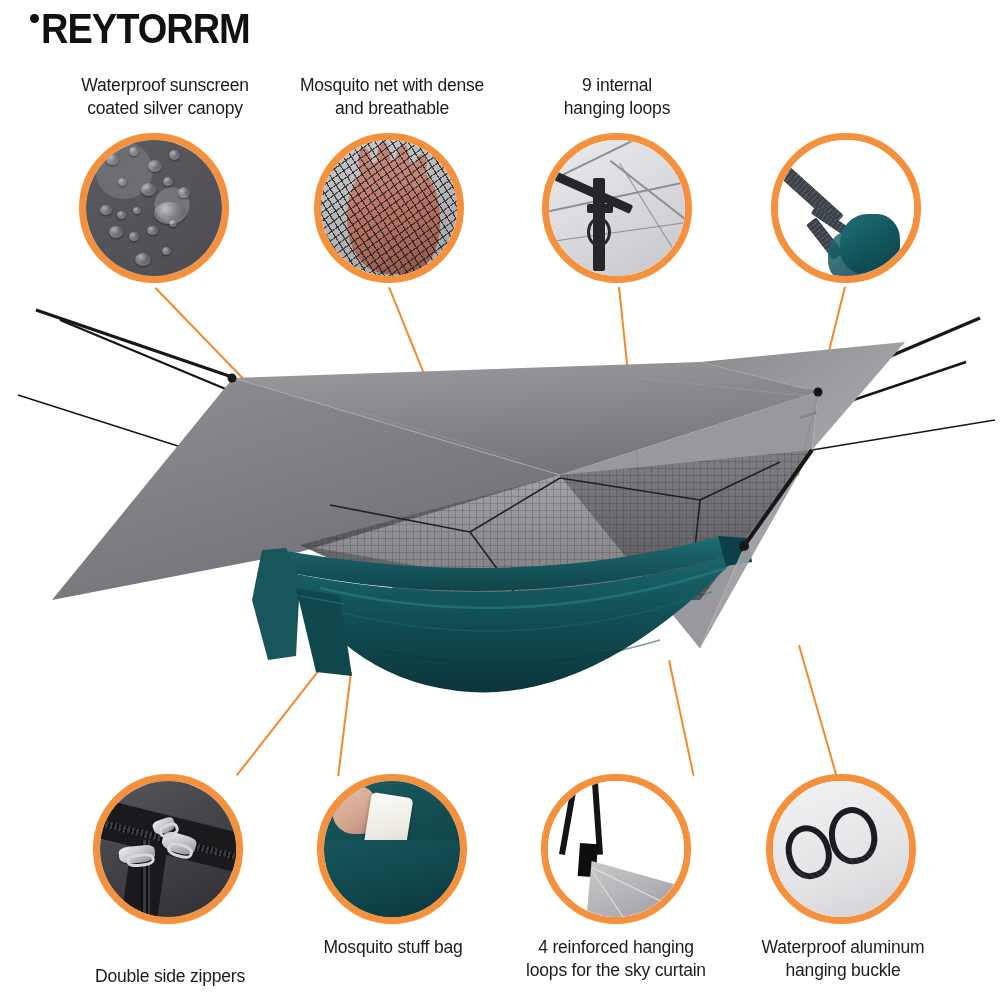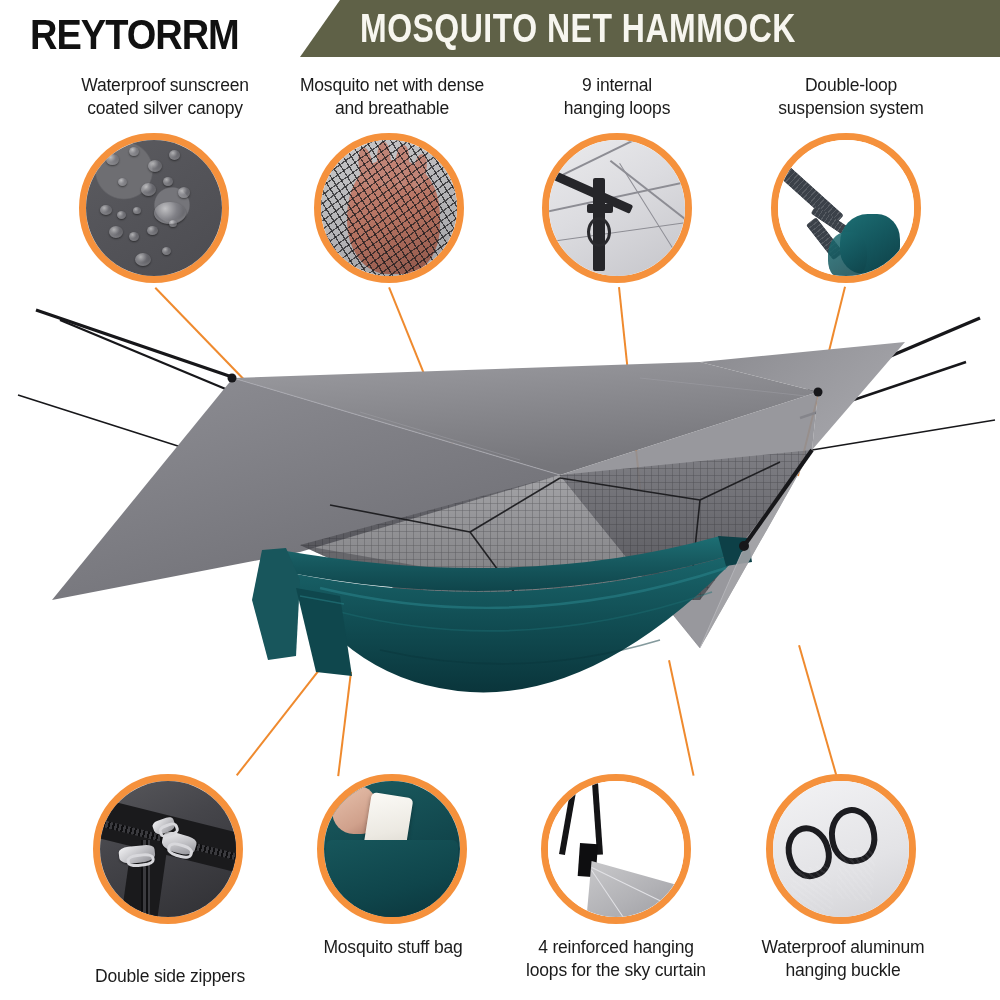--- a/index.html
+++ b/index.html
@@ -22,21 +22,21 @@
     display:flex; align-items:center;
   }
   .banner-title {
     color:#f7f6ef; font-size:33px; font-weight:bold; letter-spacing:0.5px;
     margin-left:60px; white-space:nowrap;
     font-family:"Liberation Sans", sans-serif;
     transform:scaleY(1.22) scaleX(0.97); transform-origin:left center;
   }
   .logo {
     position:absolute; left:30px; top:8px; height:42px;
-    display:flex; align-items:center;flex-direction:column;
+    display:flex; align-items:center;
   }
   .logo-dot {
     width:9px; height:9px; border-radius:50%; background:#111111;
     margin-right:2px; align-self:flex-start; margin-top:6px;
   }
   .logo-text {
     font-size:38px; font-weight:bold; color:#111111;
     letter-spacing:-1px; font-family:"Liberation Sans", sans-serif;
     transform:scaleY(1.1); transform-origin:left center;
   }
@@ -158,37 +158,32 @@
   
   .product { position:absolute; left:0; top:300px; width:1000px; height:420px; }
   .product svg { display:block; }
 </style>
 </head>
 <body>
 
 <div class="stage">
 
   <div class="header">
-    <div class="banner">
-      <span class="banner-title">MOSQUITO NET HAMMOCK</span>
-    </div>
     <div class="logo">
       <span class="logo-dot"></span>
       <span class="logo-text">REYTORRM</span>
     </div>
   </div>
 
   <div class="caption" style="left:272px; top:74px; width:240px;">Mosquito net with dense
 and breathable</div>
   <div class="caption" style="left:45px;  top:74px; width:240px;">Waterproof sunscreen
 coated silver canopy</div>
   <div class="caption" style="left:510px; top:74px; width:214px;">9 internal
 hanging loops</div>
-  <div class="caption" style="left:737px; top:74px; width:228px;">Double-loop
-suspension system</div>
 
   <div class="leader" style="left:156px; top:287px; width:128px; transform:rotate(46deg);"></div>
   <div class="leader" style="left:390px; top:287px; width:220px; transform:rotate(68deg);"></div>
   <div class="leader" style="left:620px; top:287px; width:205px; transform:rotate(84deg);"></div>
   <div class="leader" style="left:846px; top:287px; width:195px; transform:rotate(104deg);"></div>
 
   <div class="leader" style="left:336px; top:650px; width:160px; transform:rotate(128deg);"></div>
   <div class="leader" style="left:352px; top:672px; width:105px; transform:rotate(97deg);"></div>
   <div class="leader" style="left:670px; top:660px; width:118px; transform:rotate(78deg);"></div>
   <div class="leader" style="left:800px; top:645px; width:140px; transform:rotate(74deg);"></div>

